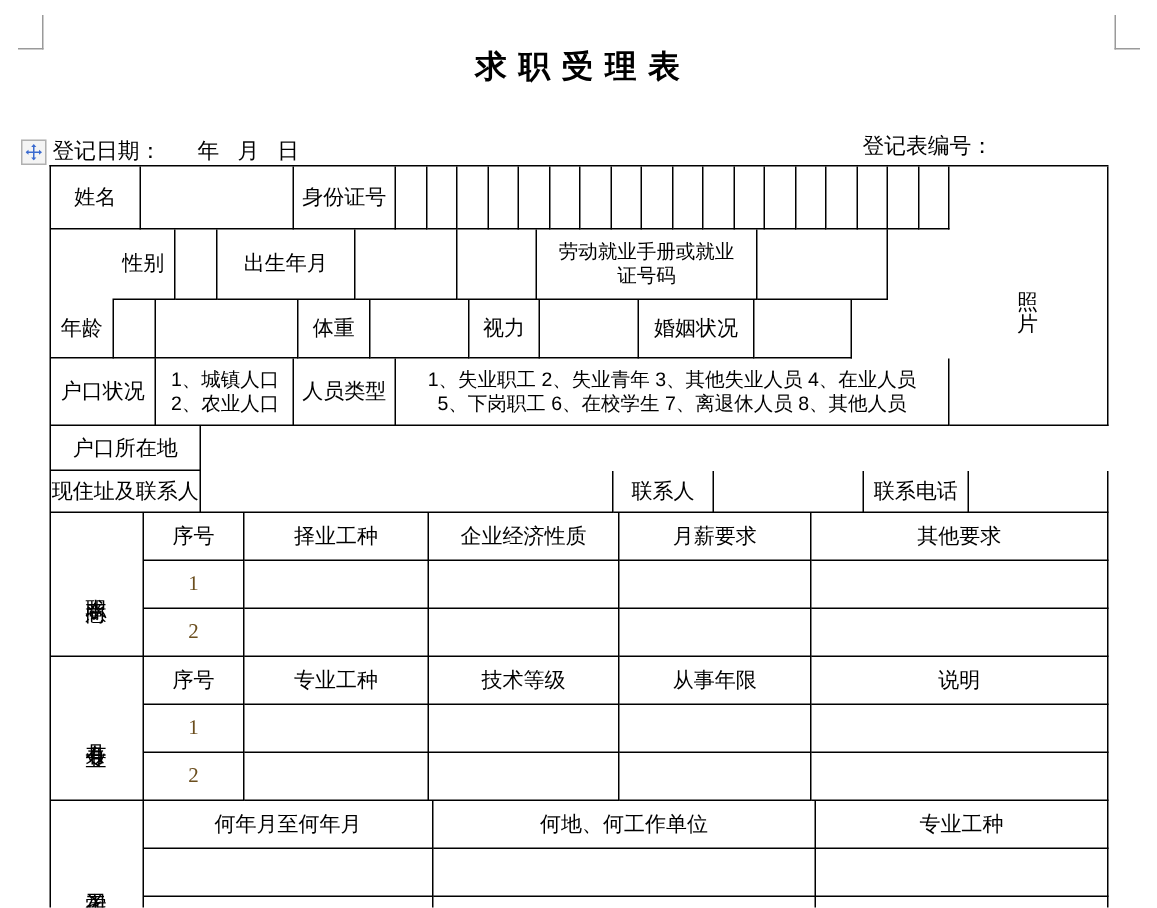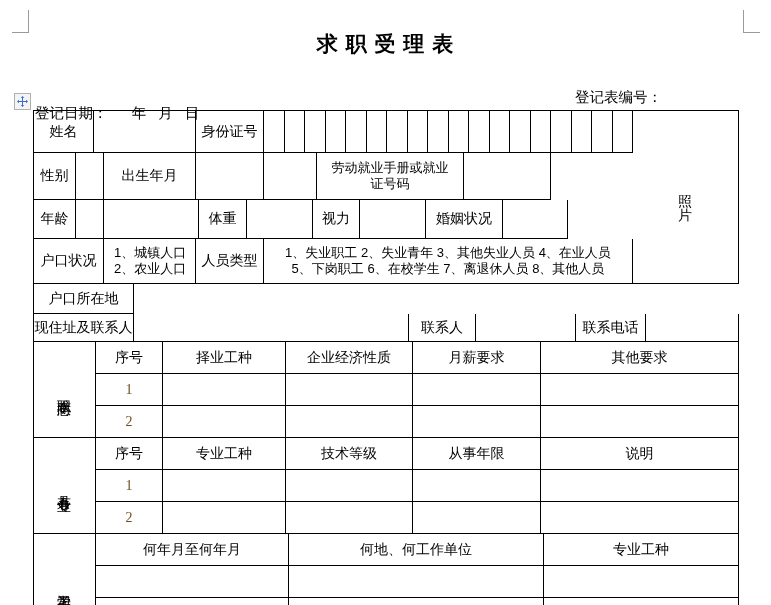--- a/index.html
+++ b/index.html
@@ -10,21 +10,21 @@
   .page{position:absolute;inset:0;overflow:hidden;}
   
   .corner{position:absolute;width:16px;height:22px;}
   .corner.tl{left:12px;top:10px;border-right:1px solid #9a9a9a;border-bottom:1px solid #9a9a9a;}
   .corner.tr{left:743px;top:10px;border-left:1px solid #9a9a9a;border-bottom:1px solid #9a9a9a;}
   .title{
     position:absolute;top:30px;left:0;width:100%;text-align:center;
     font-size:21px;font-weight:bold;letter-spacing:1px;white-space:pre;
   }
   .meta{position:absolute;top:88px;left:0;width:771px;height:20px;font-size:14.5px;}
-  .meta .date{position:absolute;left:35px;top:16px;white-space:pre;}
+  .meta .date{position:absolute;left:35px;top:3px;white-space:pre;}
   .meta .serial{position:absolute;left:575px;top:0;white-space:pre;}
   .move-handle{
     position:absolute;left:14px;top:5px;width:15px;height:15px;
     border:1px solid #b0b0b0;background:#f4f4f4;display:flex;align-items:center;justify-content:center;
   }
   
   .tbl{
     position:absolute;left:33px;top:110px;width:705px;
     border-left:1px solid #000;border-top:1px solid #000;font-size:14px;
   }
@@ -105,21 +105,21 @@
               <div class="idc"></div>
               <div class="idc"></div>
               <div class="idc"></div>
               <div class="idc"></div>
               <div class="idc"></div>
               <div class="idc"></div>
               <div class="idc"></div>
               <div class="idc"></div>
             </div>
         </div>
-        <div class="r" style="height:47px;">
+        <div class="r" style="height:47px;justify-content:center;">
           <div class="c" style="width:42px;">性别</div>
           <div class="c" style="width:28px;"></div>
           <div class="c" style="width:92px;">出生年月</div>
           <div class="c" style="width:68px;"></div>
           <div class="c" style="width:53px;"></div>
           <div class="c small" style="width:147px;">劳动就业手册或就业
 证号码</div>
           <div class="c" style="width:87px;"></div>
         </div>
         <div class="r" style="height:39px;">

